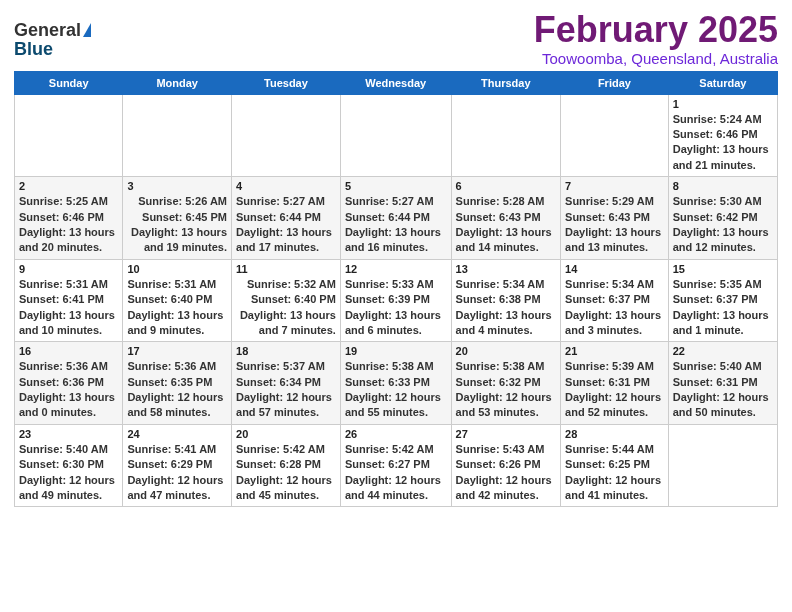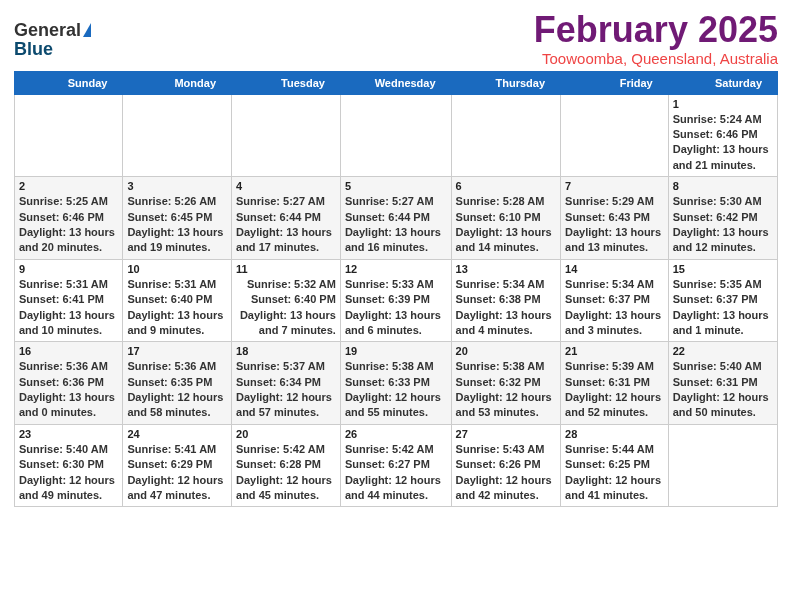--- a/index.html
+++ b/index.html
@@ -55,32 +55,32 @@
       text-align: right;
     }
     .month-title {
       font-size: 36px;
       font-weight: bold;
       color: #701a75;
       line-height: 1.1;
     }
     .location-title {
       font-size: 15px;
-      color: #ef4444;
+      color: #6d28d9;
     }
     .calendar {
       width: 100%;
       border-collapse: collapse;
       margin-top: 4px;
       font-size: 10px;
     }
     .calendar th {
       background-color: #1a6abf;
       color: #fff;
-      text-align: right;
+      text-align: center;
       padding: 5px 15px;
       font-size: 11px;
       font-weight: bold;
       border: 1px solid #1a6abf;
     }
     .calendar td {
       border: 1px solid #ccc;
       vertical-align: top;
       padding: 3px 4px;
       width: 113px;
@@ -164,21 +164,21 @@
         <tr class="row-even">
           <td>
             <div class="day-number">2</div>
             <div class="day-info" style="white-space: pre-line;">Sunrise: 5:25 AM
 Sunset: 6:46 PM
 Daylight: 13 hours
 and 20 minutes.</div>
           </td>
           <td>
             <div class="day-number">3</div>
-            <div class="day-info" style="white-space: pre-line;">Sunrise: 5:26 AM
+            <div class="day-info" style="white-space: pre-line; text-align: right;">Sunrise: 5:26 AM
 Sunset: 6:45 PM
 Daylight: 13 hours
 and 19 minutes.</div>
           </td>
           <td>
             <div class="day-number">4</div>
             <div class="day-info" style="white-space: pre-line;">Sunrise: 5:27 AM
 Sunset: 6:44 PM
 Daylight: 13 hours
 and 17 minutes.</div>
@@ -186,21 +186,21 @@
           <td>
             <div class="day-number">5</div>
             <div class="day-info" style="white-space: pre-line;">Sunrise: 5:27 AM
 Sunset: 6:44 PM
 Daylight: 13 hours
 and 16 minutes.</div>
           </td>
           <td>
             <div class="day-number">6</div>
             <div class="day-info" style="white-space: pre-line;">Sunrise: 5:28 AM
-Sunset: 6:10 PM
+Sunset: 6:43 PM
 Daylight: 13 hours
 and 14 minutes.</div>
           </td>
           <td>
             <div class="day-number">7</div>
             <div class="day-info" style="white-space: pre-line;">Sunrise: 5:29 AM
 Sunset: 6:43 PM
 Daylight: 13 hours
 and 13 minutes.</div>
           </td>

